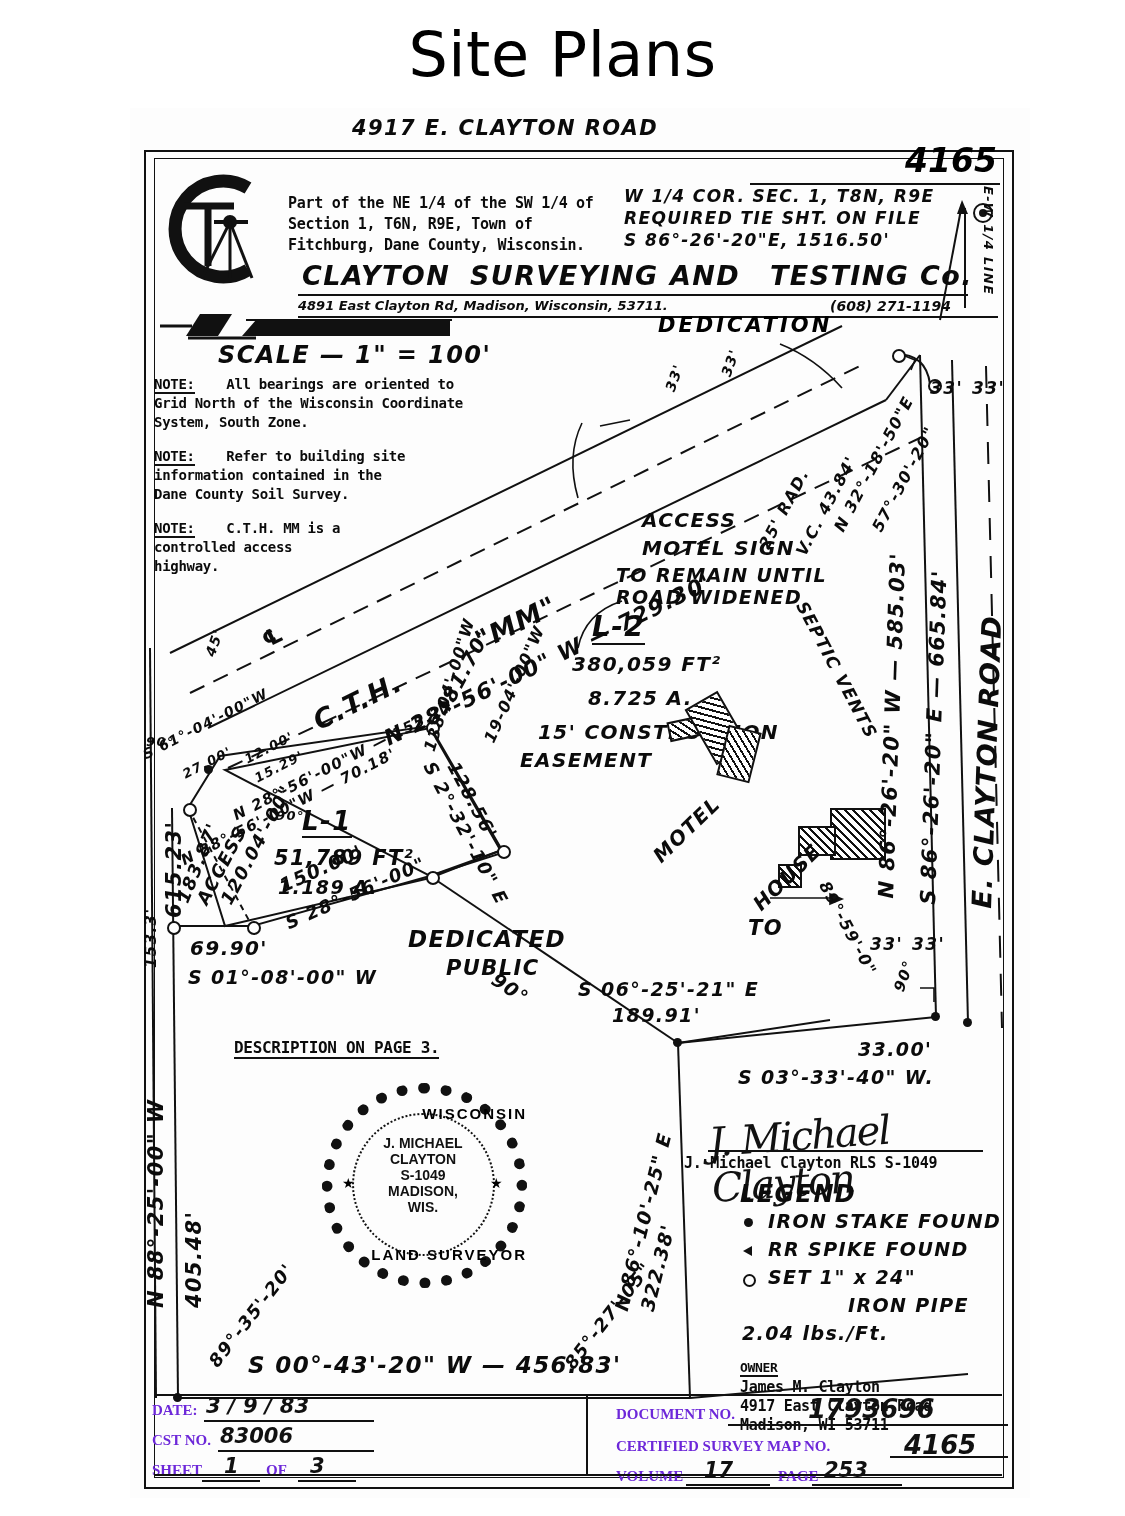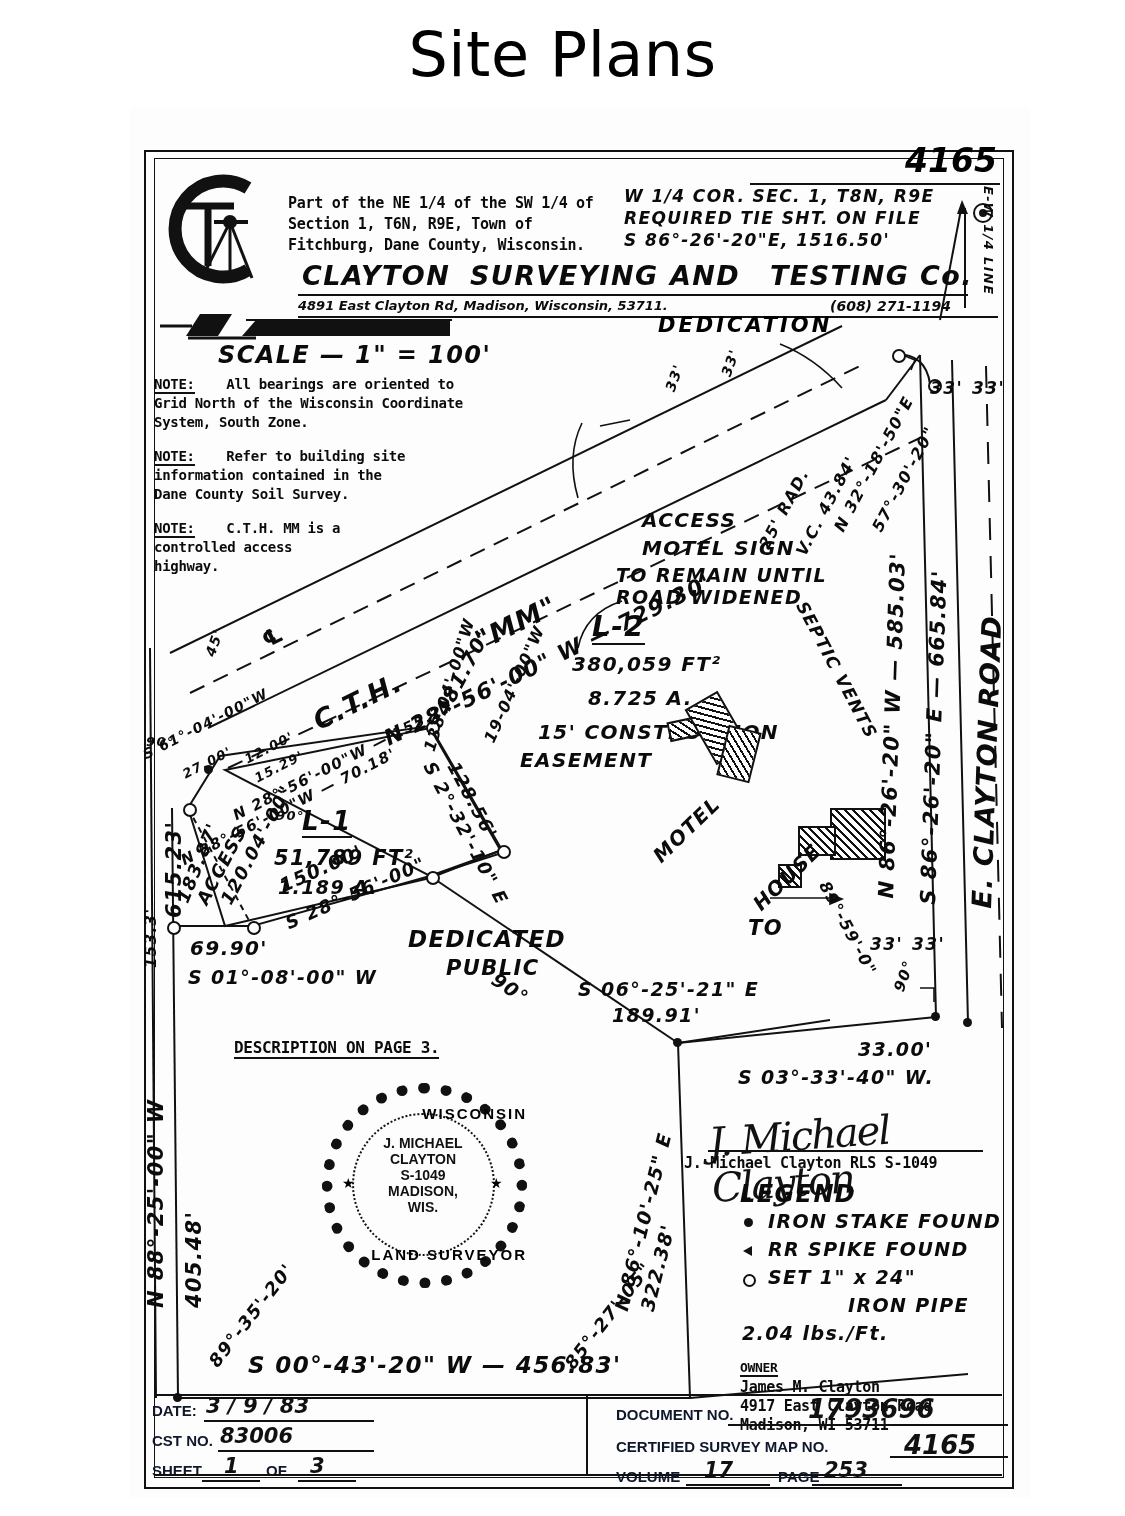--- a/index.html
+++ b/index.html
@@ -137,24 +137,24 @@
   #seal .star { position: absolute; font-size: 14px; }
 
   
   #title-block {
     position: absolute;
     left: 18px; top: 1288px;
     width: 862px; height: 86px;
   }
   #title-block .tb-row {
     position: absolute;
-    font-family: Liberation Sans, sans-serif;
+    font-family: Liberation Serif, serif;
     font-weight: 700;
     font-size: 15px;
-    color: #0f172a;
+    color: #6d28d9;
   }
   #title-block .tb-val {
     position: absolute;
     font-family: "DejaVu Sans", sans-serif;
     font-style: italic;
     font-weight: 600;
     font-size: 21px;
     color: #111;
   }
   .tb-line {
@@ -235,20 +235,21 @@
 </head>
 <body>
 
 <div id="slide-title">Site Plans</div>
 
 <div id="survey-sheet">
 
   <div class="sheet-border" style="left:14px; top:42px; width:866px; height:1335px;"></div>
   <div class="sheet-border" style="left:24px; top:50px; width:848px; height:1318px; border-width:1px;"></div>
 
+  <div class="ab hand" style="left:222px; top:8px; font-size:21px;">4917 E. CLAYTON ROAD</div>
 
 
   <div class="tb-line" style="left:620px; top:75px; width:250px;"></div>
   <div id="csm-no-value">4165</div>
 
   <div id="logo-mark">
     <svg viewBox="0 0 118 118" width="118" height="118">
       <path d="M96 18 A48 48 0 1 0 96 100" stroke="#111" stroke-width="13" fill="none" stroke-linecap="butt"></path>
       <line x1="32" y1="36" x2="82" y2="36" stroke="#111" stroke-width="7"></line>
       <line x1="56" y1="36" x2="56" y2="96" stroke="#111" stroke-width="7"></line>

